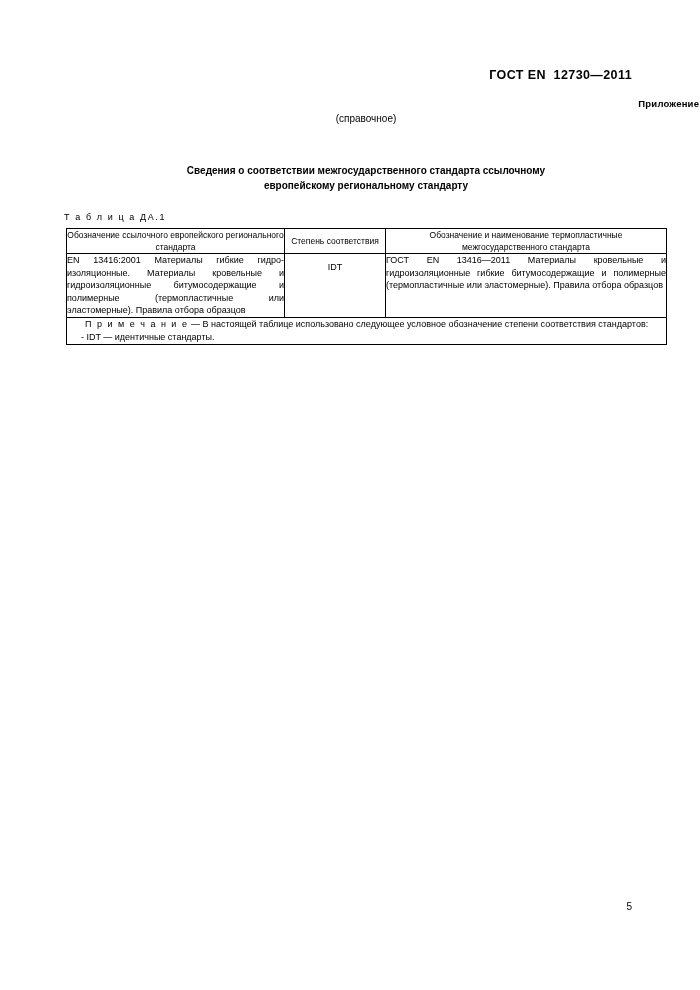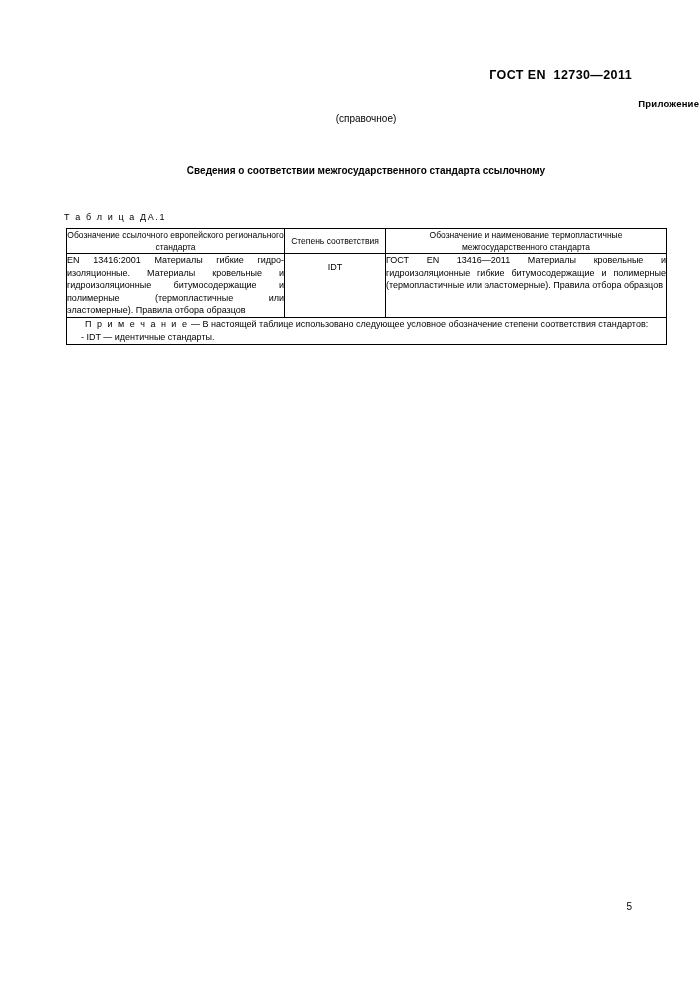--- a/index.html
+++ b/index.html
@@ -131,20 +131,21 @@
 
   <div class="header-std">ГОСТ EN  12730—2011</div>
 
   <div class="annex-block">
     <div class="annex-title">Приложение ДА</div>
     <div class="annex-sub">(справочное)</div>
   </div>
 
   <div class="doc-title">
     <div>Сведения о соответствии межгосударственного стандарта ссылочному</div>
+    <div>европейскому региональному стандарту</div>
   </div>
 
   <div class="table-label">Т а б л и ц а  ДА.1</div>
 
   <table class="compliance">
     <colgroup>
       <col style="width: 218px;">
       <col style="width: 101px;">
       <col style="width: 281px;">
     </colgroup>

